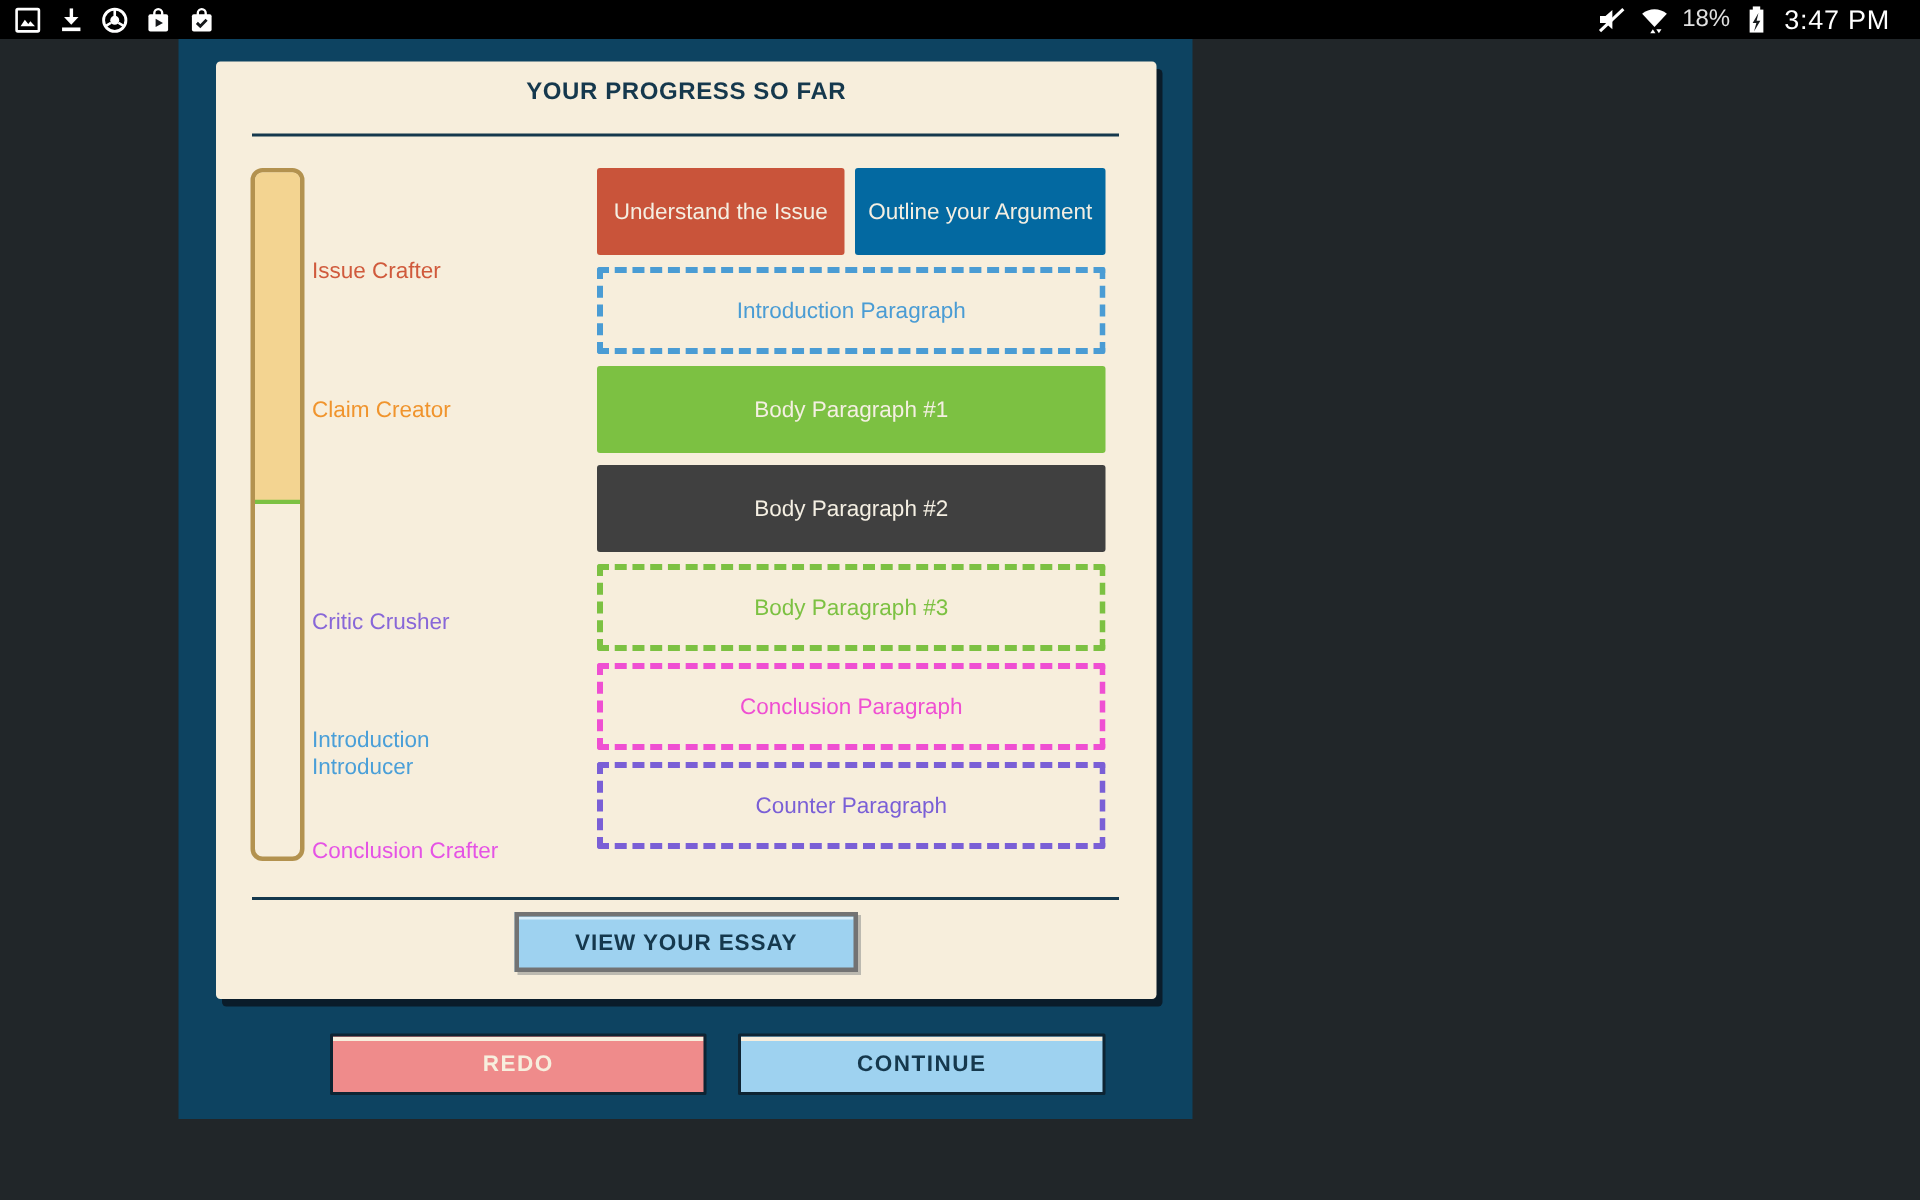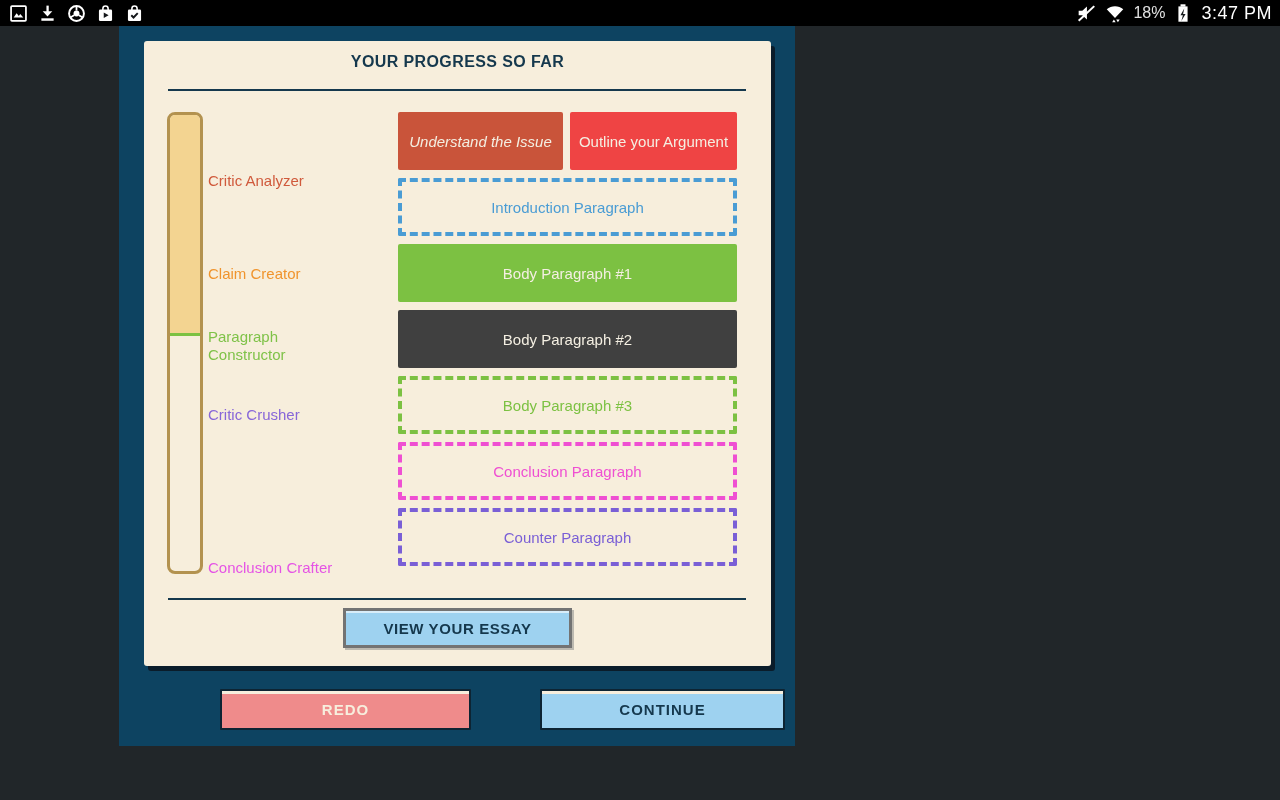--- a/index.html
+++ b/index.html
@@ -3,21 +3,21 @@
 <meta charset="utf-8">
 <style>
   html,body{margin:0;padding:0;width:1280px;height:800px;overflow:hidden;
     font-family:"Liberation Sans","DejaVu Sans",sans-serif;background:#212629;}
 
   
   .status-bar{position:absolute;left:0;top:0;width:1280px;height:26px;background:#000;
     display:flex;align-items:center;}
   .notif-icons{display:flex;align-items:center;gap:8px;padding-left:8px;}
   .notif-icons svg{width:21px;height:21px;display:block;}
-  .status-right{margin-left:auto;display:flex;align-items:center;gap:7px;padding-right:8px;}
+  .status-right{margin-left:auto;display:flex;align-items:center;gap:7px;padding-right:20px;}
   .status-right svg{width:22px;height:22px;display:block;}
   .batt-pct{color:#e0e0e0;font-size:16px;}
   .clock{color:#fff;font-size:18px;letter-spacing:.5px;}
 
   
   .panel{position:absolute;left:119px;top:26px;width:676px;height:720px;background:#0d4361;}
 
   
   .card{position:absolute;left:25px;top:15px;width:627px;height:625px;background:#f7eedc;
     border-radius:3px;box-shadow:4px 5px 0 #0a1c2a;}
@@ -37,21 +37,21 @@
   .stage-label{position:absolute;left:64px;width:142px;font-size:15px;line-height:18px;}
   .sl0{top:131px;} .sl1{top:224px;} .sl2{top:287px;} .sl3{top:365px;} .sl4{top:444px;} .sl5{top:518px;}
 
   
   .blocks{position:absolute;left:254px;top:71px;width:339px;display:flex;flex-direction:column;gap:8px;}
   .block-row{display:flex;gap:7px;}
   .block{height:58px;box-sizing:border-box;display:flex;align-items:center;justify-content:center;
     text-align:center;font-size:15px;border-radius:2px;}
   .block.solid{color:#f4efe2;}
   .block.dashed{border:4px dashed;background:transparent;}
-  .block.half{width:165px;flex:none;font-style:italic;}
+  .block.half{width:165px;flex:none;}
   .block.grow{flex:1;}
 
   
   .view-btn{position:absolute;left:199px;top:567px;width:229px;height:40px;background:#9ed2f0;
     border:3px solid #737373;box-sizing:border-box;color:#15384d;font-weight:bold;font-size:15px;
     letter-spacing:.6px;display:flex;align-items:center;justify-content:center;
     box-shadow:inset 0 2px 0 rgba(255,255,255,.6),2px 2px 0 rgba(10,28,42,.25);cursor:pointer;}
 
   
   .footer-btn{position:absolute;top:663px;height:41px;border:2px solid #0d2433;box-sizing:border-box;
@@ -113,38 +113,38 @@
 <div class="panel">
 
   <div class="card">
     <div class="card-title">YOUR PROGRESS SO FAR</div>
     <div class="divider top"></div>
 
     <div class="meter" style="border-color: rgb(179, 146, 79);">
       <div class="meter-fill" style="height: 48.5%; background: rgb(243, 212, 145); border-bottom-color: rgb(124, 193, 66);"></div>
     </div>
 
-    <div class="stage-label sl0" style="color: rgb(208, 90, 60);">Critic Analyzer</div>
+    <div class="stage-label sl0" style="color: rgb(208, 90, 60);">Issue Crafter</div>
     <div class="stage-label sl1" style="color: rgb(240, 148, 45);">Claim Creator</div>
-    <div class="stage-label sl2" style="color: rgb(127, 194, 72);">Paragraph Constructor</div>
     <div class="stage-label sl3" style="color: rgb(136, 103, 216);">Critic Crusher</div>
+    <div class="stage-label sl4" style="color: rgb(74, 159, 216);">Introduction Introducer</div>
     <div class="stage-label sl5" style="color: rgb(229, 83, 229);">Conclusion Crafter</div>
 
     <div class="blocks">
       <div class="block-row">
         <div class="block solid half" style="background: rgb(201, 84, 58);">Understand the Issue</div>
-        <div class="block solid grow" style="background: #ef4444;">Outline your Argument</div>
+        <div class="block solid grow" style="background: #0369a1;">Outline your Argument</div>
       </div>
       <div class="block dashed" style="border-color: rgb(74, 156, 212); color: rgb(74, 156, 212);">Introduction Paragraph</div>
       <div class="block solid" style="background: rgb(124, 193, 66);">Body Paragraph #1</div>
       <div class="block solid" style="background: #404040;">Body Paragraph #2</div>
       <div class="block dashed" style="border-color: rgb(124, 193, 66); color: rgb(124, 193, 66);">Body Paragraph #3</div>
       <div class="block dashed" style="border-color: rgb(239, 79, 210); color: rgb(239, 79, 210);">Conclusion Paragraph</div>
       <div class="block dashed" style="border-color: rgb(122, 95, 214); color: rgb(122, 95, 214);">Counter Paragraph</div>
     </div>
 
     <div class="divider bottom"></div>
     <div class="view-btn">VIEW YOUR ESSAY</div>
   </div>
 
   <div class="footer-btn redo-btn" style="background: rgb(239, 139, 139); margin-left: 44px;">REDO</div>
-  <div class="footer-btn continue-btn" style="background: rgb(158, 210, 240); margin-left: 48px;">CONTINUE</div>
+  <div class="footer-btn continue-btn" style="background: rgb(158, 210, 240);">CONTINUE</div>
 </div>
 
 </body></html>

